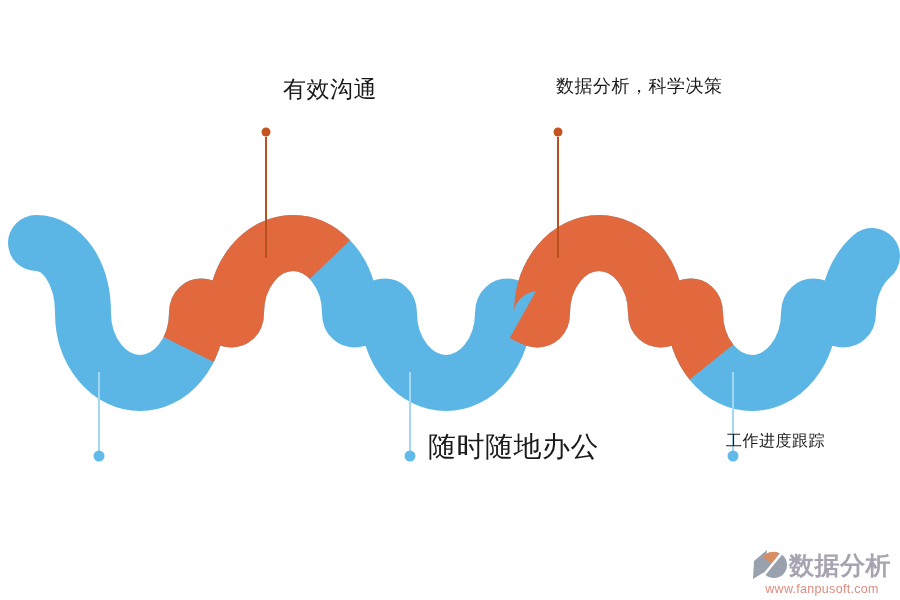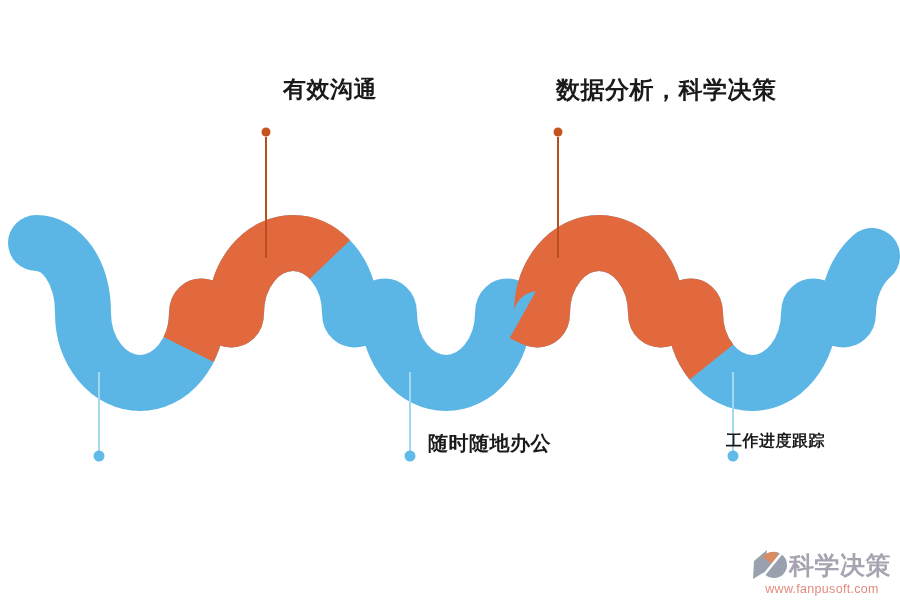--- a/index.html
+++ b/index.html
@@ -8,21 +8,21 @@
     font-family:"Liberation Sans","DejaVu Sans",sans-serif;
   }
   .stage svg.main{position:absolute;left:0;top:0;}
   .wave-blue{fill:none;stroke:var(--wave-blue);stroke-width:56;stroke-linecap:round;stroke-linejoin:round;}
   .wave-orange{fill:none;stroke:var(--wave-orange);stroke-width:56;stroke-linecap:butt;stroke-linejoin:round;}
   .conn-top{stroke:var(--conn-rust);stroke-width:2;}
   .dot-top{fill:var(--dot-rust);}
   .conn-bot{stroke:var(--conn-lightblue);stroke-width:2;}
   .dot-bot{fill:var(--dot-blue);}
   .label{
-    position:absolute;font-weight:bold;color:var(--text);
+    position:absolute;font-weight:normal;color:var(--text);
     white-space:nowrap;line-height:1.1;letter-spacing:0.5px;
   }
   .watermark{position:absolute;left:752px;top:548px;width:140px;}
   .wm-row{display:flex;align-items:center;gap:1px;}
   .wm-name{font-size:25px;font-weight:bold;color:var(--wm-text);letter-spacing:0.5px;line-height:1;}
   .wm-url{font-size:12.5px;font-weight:normal;color:var(--wm-url);text-align:center;margin-top:0px;letter-spacing:0.3px;}
 </style>
 </head>
 <body>
 
@@ -65,29 +65,29 @@
 
     <line class="conn-bot" x1="99" y1="372" x2="99" y2="452"></line>
     <circle class="dot-bot" cx="99" cy="456" r="5.5"></circle>
     <line class="conn-bot" x1="410" y1="372" x2="410" y2="452"></line>
     <circle class="dot-bot" cx="410" cy="456" r="5.5"></circle>
     <line class="conn-bot" x1="733" y1="372" x2="733" y2="452"></line>
     <circle class="dot-bot" cx="733" cy="456" r="5.5"></circle>
   </svg>
 
   <div class="label" style="left:283px;top:77px;font-size:23px">有效沟通</div>
-  <div class="label" style="left:556px;top:77px;font-size:24px">数据分析，科学决策</div>
-  <div class="label" style="left:428px;top:432px;font-size:20px">随时随地办公</div>
+  <div class="label" style="left:556px;top:77px;font-size:18px">数据分析，科学决策</div>
+  <div class="label" style="left:428px;top:432px;font-size:28px">随时随地办公</div>
   <div class="label" style="left:726px;top:432px;font-size:16px">工作进度跟踪</div>
 
   <div class="watermark">
     <div class="wm-row">
       <svg width="36" height="34" viewBox="0 0 36 34">
         <path class="logo-gray" d="M2 13 L15 2 L12.5 24 L1 31 Z" fill="#99A0AE"></path>
         <circle class="logo-gray" cx="22" cy="17" r="13" fill="#99A0AE"></circle>
         <path class="logo-orange" d="M22 17 L10.5 9 A 14 14 0 0 1 26 4.5 Z" fill="#DA8D62"></path>
         <line x1="11" y1="28" x2="29" y2="6" stroke="#ffffff" stroke-width="2.6"></line>
       </svg>
-      <span class="wm-name">科学决策</span>
+      <span class="wm-name">数据分析</span>
     </div>
     <div class="wm-url">www.fanpusoft.com</div>
   </div>
 </div>
 
 </body></html>

